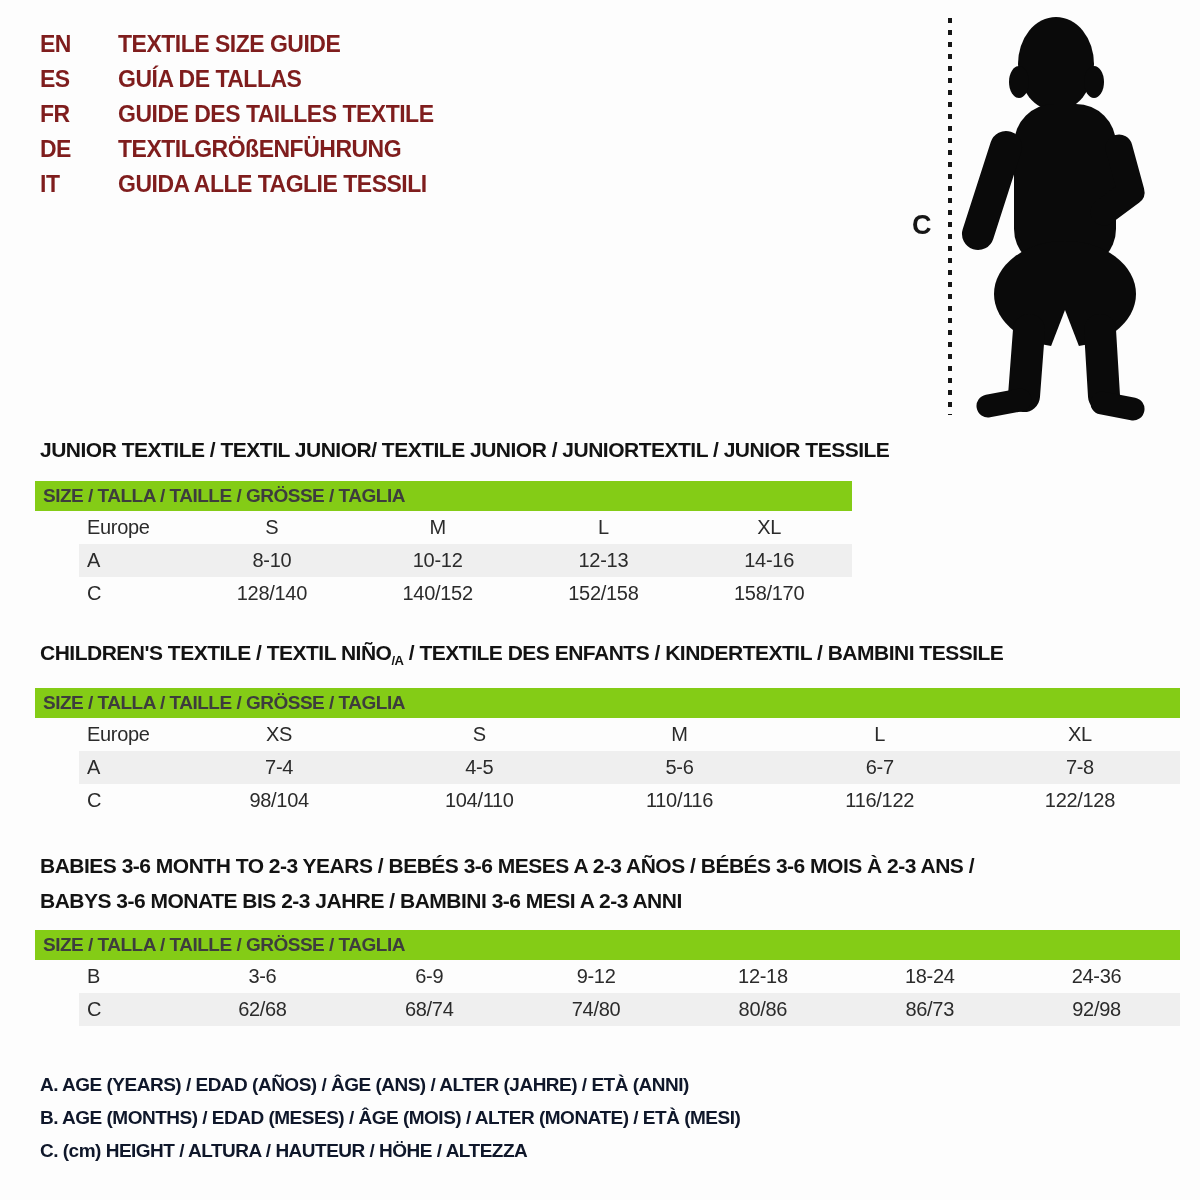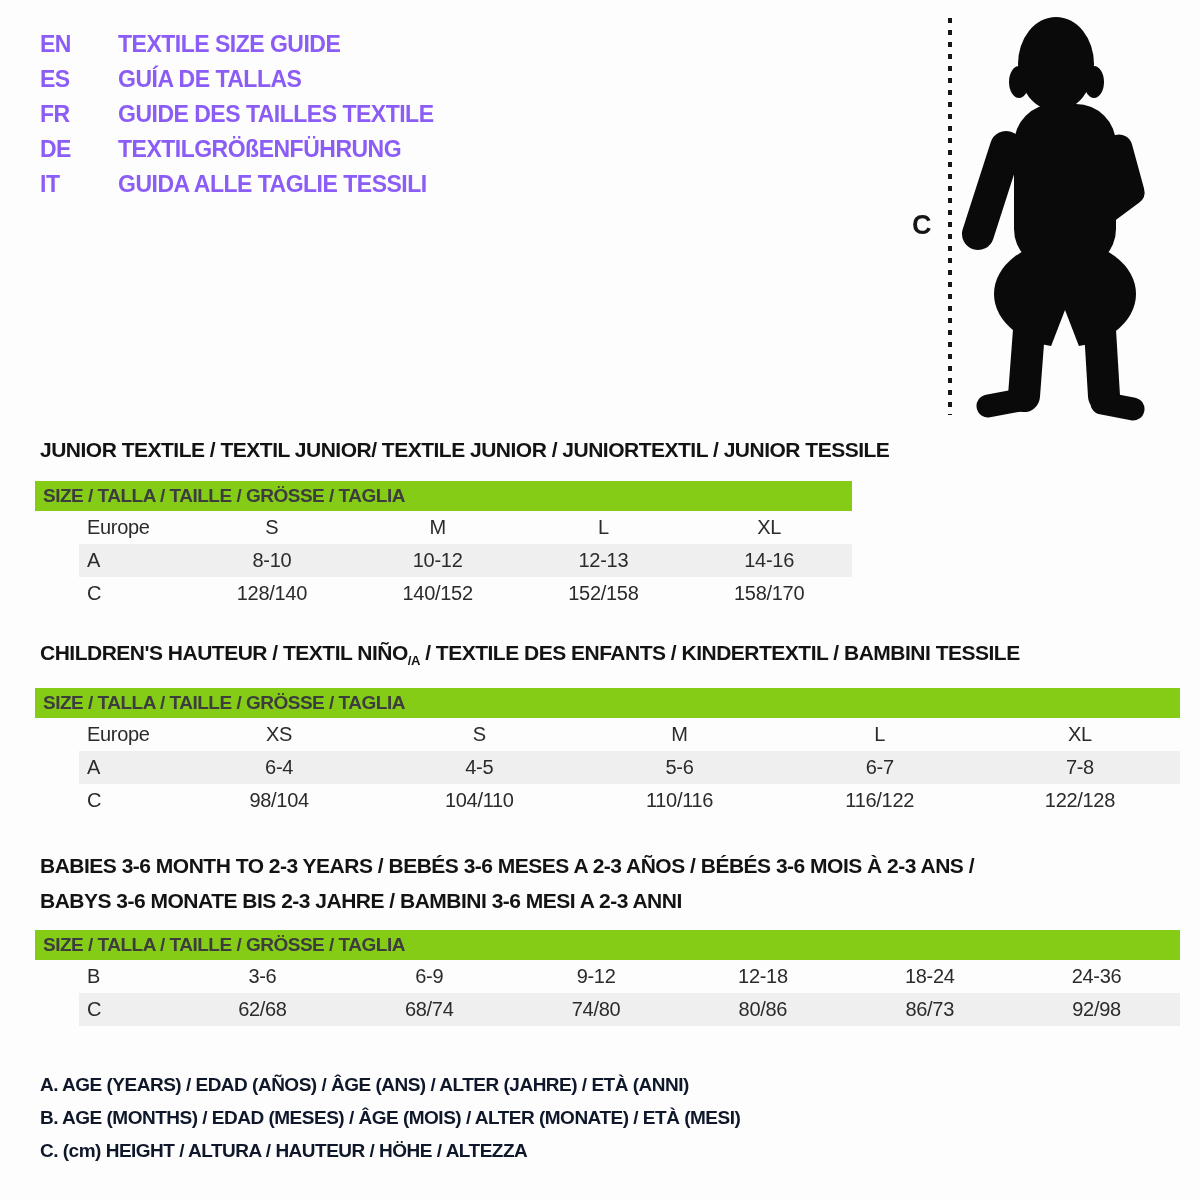--- a/index.html
+++ b/index.html
@@ -10,21 +10,21 @@
   .page{
     position:relative;
     width:1200px;height:1200px;
     background:#fdfdfd;
     color:#1e1e1e;
     overflow:hidden;
   }
   
   .langs{position:absolute;left:40px;top:27px;}
   .lang-row{display:flex;height:35px;align-items:center;
-    font-weight:bold;font-size:23px;letter-spacing:-0.5px;color:#8b5cf6;}
+    font-weight:bold;font-size:23px;letter-spacing:-0.5px;color:#7f1d1d;}
   .lang-code{width:78px;}
   
   .figure-svg{position:absolute;left:910px;top:12px;}
   .measure-c{position:absolute;left:912px;top:210px;
     font-weight:bold;font-size:27px;color:#161616;}
   
   .sec-title{position:absolute;left:40px;
     font-weight:bold;font-size:21px;letter-spacing:-0.5px;color:#131313;white-space:nowrap;}
   .sub{font-size:0.62em;vertical-align:sub;}
   .two-line{line-height:35px;}
@@ -115,35 +115,35 @@
     <div class="trow">
       <span class="tlabel">C</span>
       <span class="tcell">128/140</span>
       <span class="tcell">140/152</span>
       <span class="tcell">152/158</span>
       <span class="tcell">158/170</span>
     </div>
   </div>
 
   <div class="sec-title" style="top:641px;">
-    <span>CHILDREN'S HAUTEUR / TEXTIL NIÑO</span><span class="sub">/A</span><span> / TEXTILE DES ENFANTS / KINDERTEXTIL / BAMBINI TESSILE</span>
+    <span>CHILDREN'S TEXTILE / TEXTIL NIÑO</span><span class="sub">/A</span><span> / TEXTILE DES ENFANTS / KINDERTEXTIL / BAMBINI TESSILE</span>
   </div>
   <div class="table t-kids">
     <div class="thead">SIZE / TALLA / TAILLE / GRÖSSE / TAGLIA</div>
     <div class="trow">
       <span class="tlabel">Europe</span>
       <span class="tcell">XS</span>
       <span class="tcell">S</span>
       <span class="tcell">M</span>
       <span class="tcell">L</span>
       <span class="tcell">XL</span>
     </div>
     <div class="trow shaded">
       <span class="tlabel">A</span>
-      <span class="tcell">6-4</span>
+      <span class="tcell">7-4</span>
       <span class="tcell">4-5</span>
       <span class="tcell">5-6</span>
       <span class="tcell">6-7</span>
       <span class="tcell">7-8</span>
     </div>
     <div class="trow">
       <span class="tlabel">C</span>
       <span class="tcell">98/104</span>
       <span class="tcell">104/110</span>
       <span class="tcell">110/116</span>

